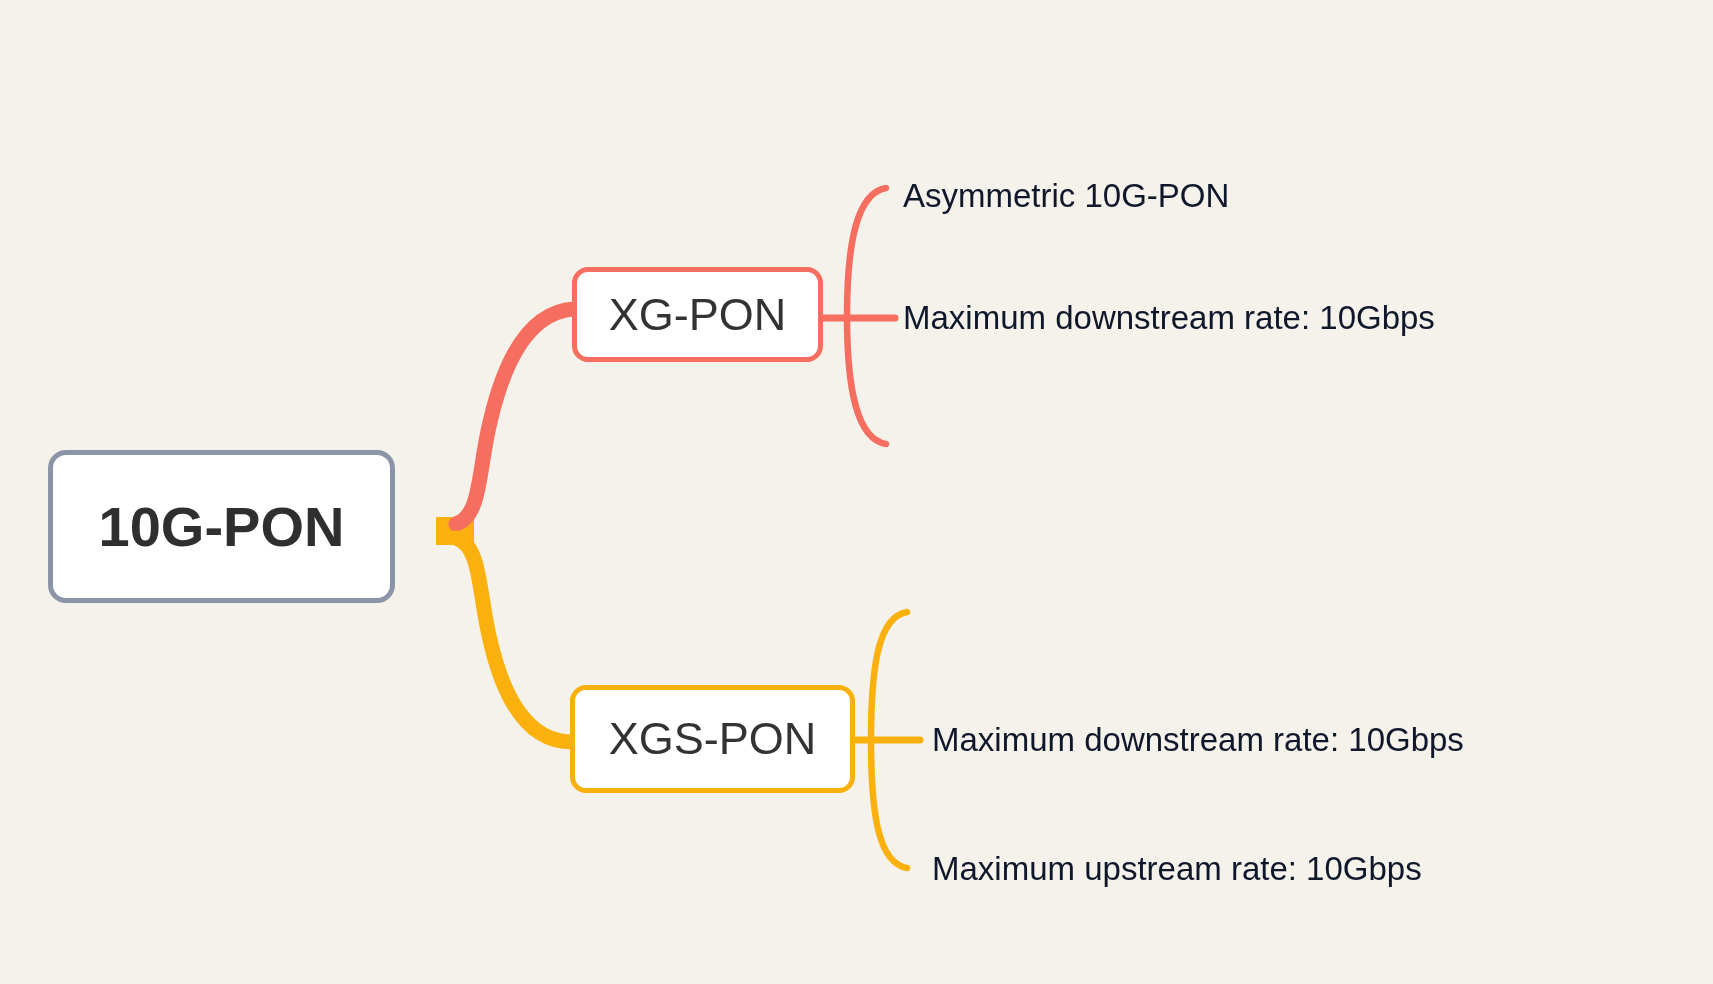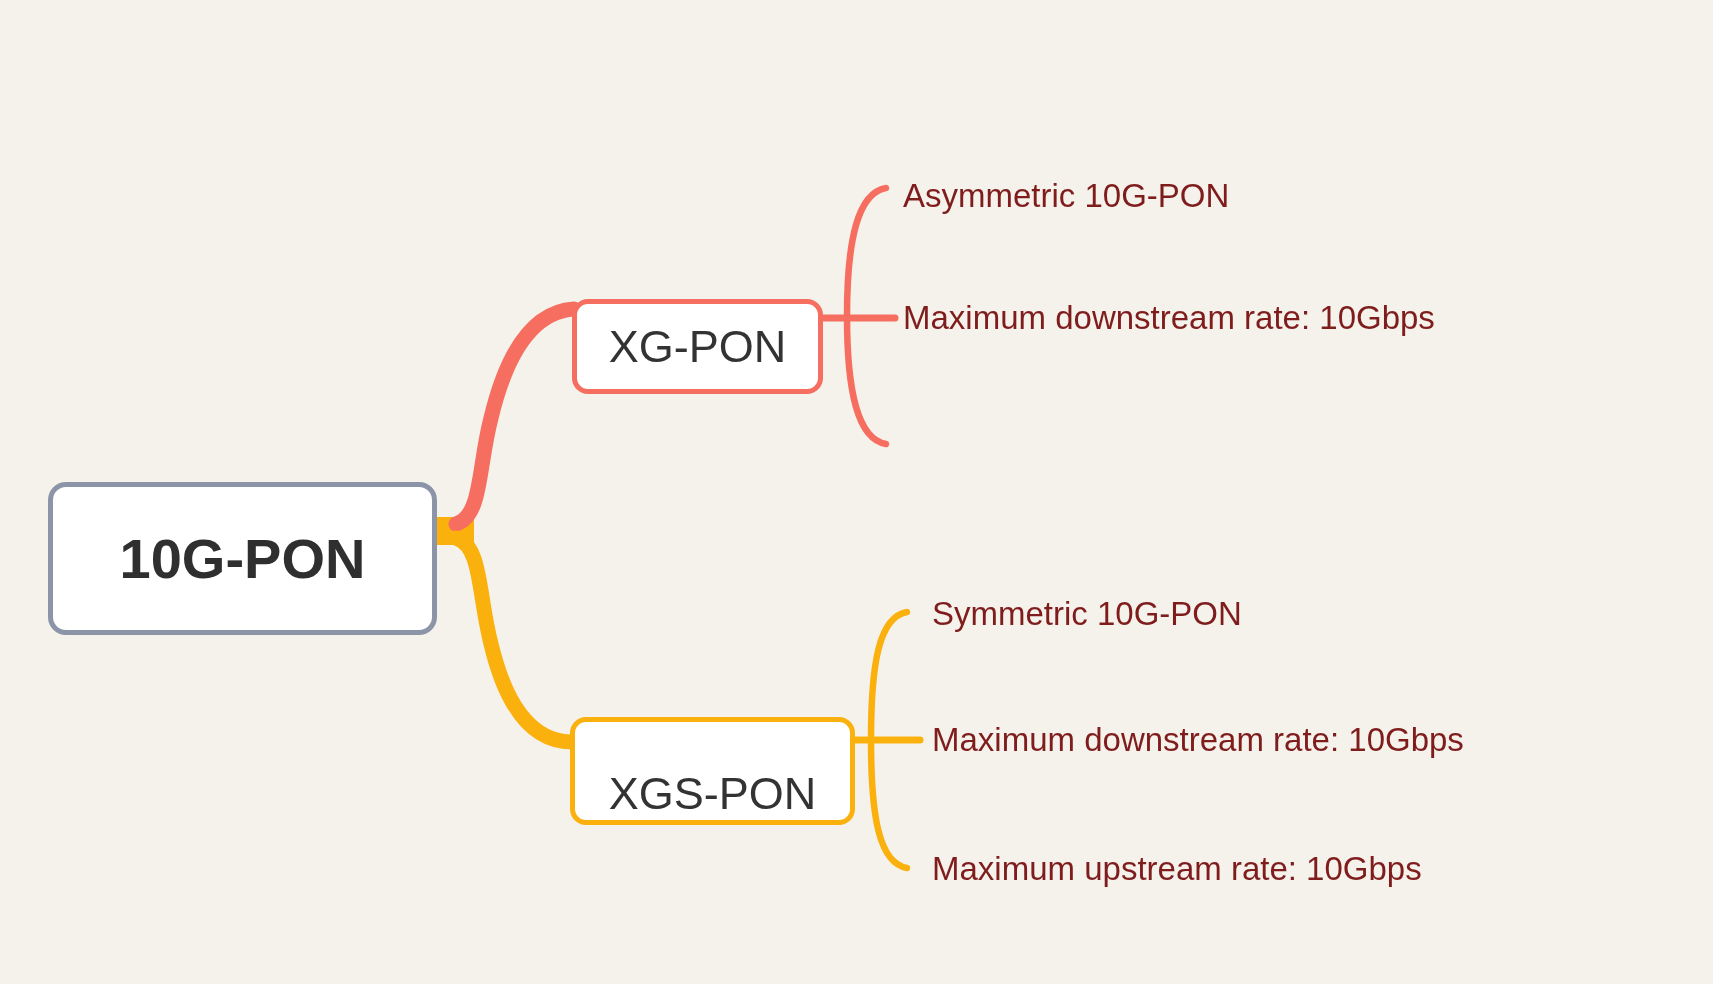--- a/index.html
+++ b/index.html
@@ -12,41 +12,40 @@
   }
   svg.links{position:absolute;left:0;top:0;pointer-events:none;}
   .node{
     position:absolute;
     background:#ffffff;
     display:flex;align-items:center;justify-content:center;
     color:#333333;
     box-sizing:border-box;
     white-space:nowrap;
     cursor:pointer;
-    margin-top:32px;
   }
   .root-node{
-    left:48px;top:450px;width:389px;height:153px;
+    left:48px;top:450px;width:347px;height:153px;
     border:5px solid #8B95A7;border-radius:18px;
     font-size:56px;font-weight:bold;color:#2F2F2F;
   }
   .xg-node{
     left:572px;top:267px;width:251px;height:95px;
     border:5px solid #F66E5F;border-radius:16px;
     font-size:45px;
   }
   .xgs-node{
     left:570px;top:685px;width:285px;height:108px;
     border:5px solid #FBB10D;border-radius:16px;
     font-size:45px;
   }
   .leaf{
     position:absolute;
     transform:translateY(-50%);
-    font-size:33px;color:#7f1d1d;
+    font-size:33px;color:#0f172a;
     white-space:nowrap;
     cursor:pointer;
   }
 </style>
 </head>
 <body>
 
 <div class="canvas" style="background-color: rgb(245, 242, 236);">
 
   <svg class="links" width="1713" height="984" viewBox="0 0 1713 984">
@@ -65,24 +64,23 @@
   </svg>
 
   <div class="node root-node" style="border-color: rgb(139, 149, 167);">
     <span>10G-PON</span>
   </div>
 
   <div class="node xg-node" style="border-color: rgb(246, 110, 95);">
     <span>XG-PON</span>
   </div>
 
-  <div class="node xgs-node" style="border-color: rgb(251, 177, 13); align-items: flex-end;">
+  <div class="node xgs-node" style="border-color: rgb(251, 177, 13);">
     <span>XGS-PON</span>
   </div>
 
   <div class="leaf" style="left:903px;top:196px;">Asymmetric 10G-PON</div>
   <div class="leaf" style="left:903px;top:318px;">Maximum downstream rate: 10Gbps</div>
 
-  <div class="leaf" style="left:932px;top:614px;">Symmetric 10G-PON</div>
   <div class="leaf" style="left:932px;top:740px;">Maximum downstream rate: 10Gbps</div>
   <div class="leaf" style="left:932px;top:869px;">Maximum upstream rate: 10Gbps</div>
 
 </div>
 
 </body></html>

